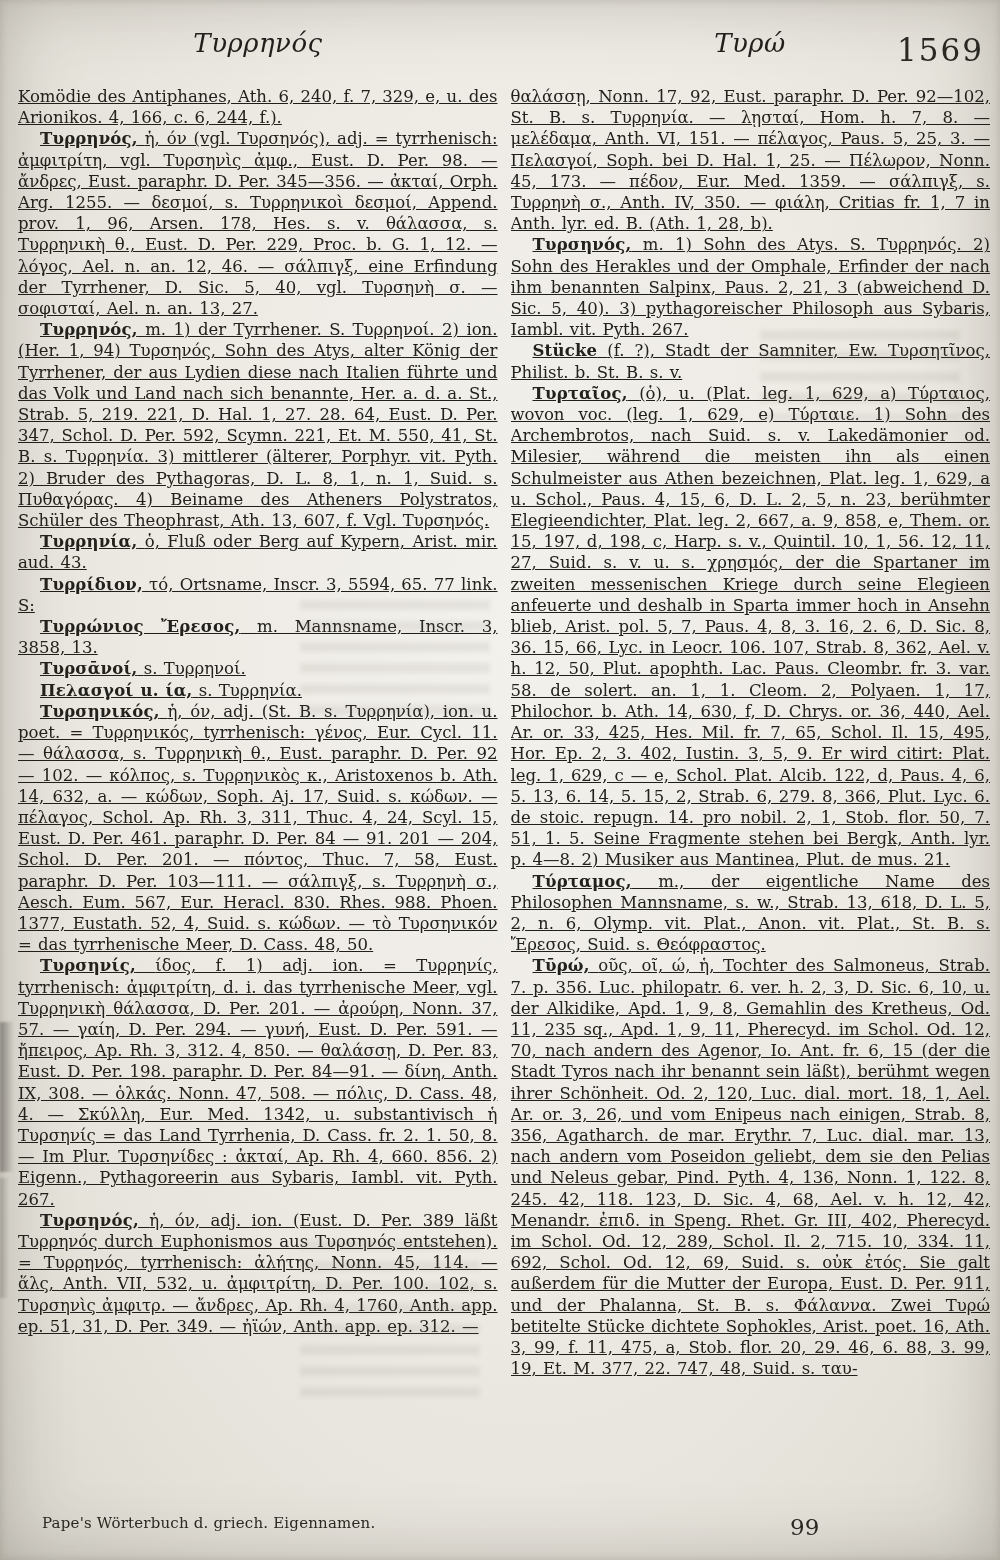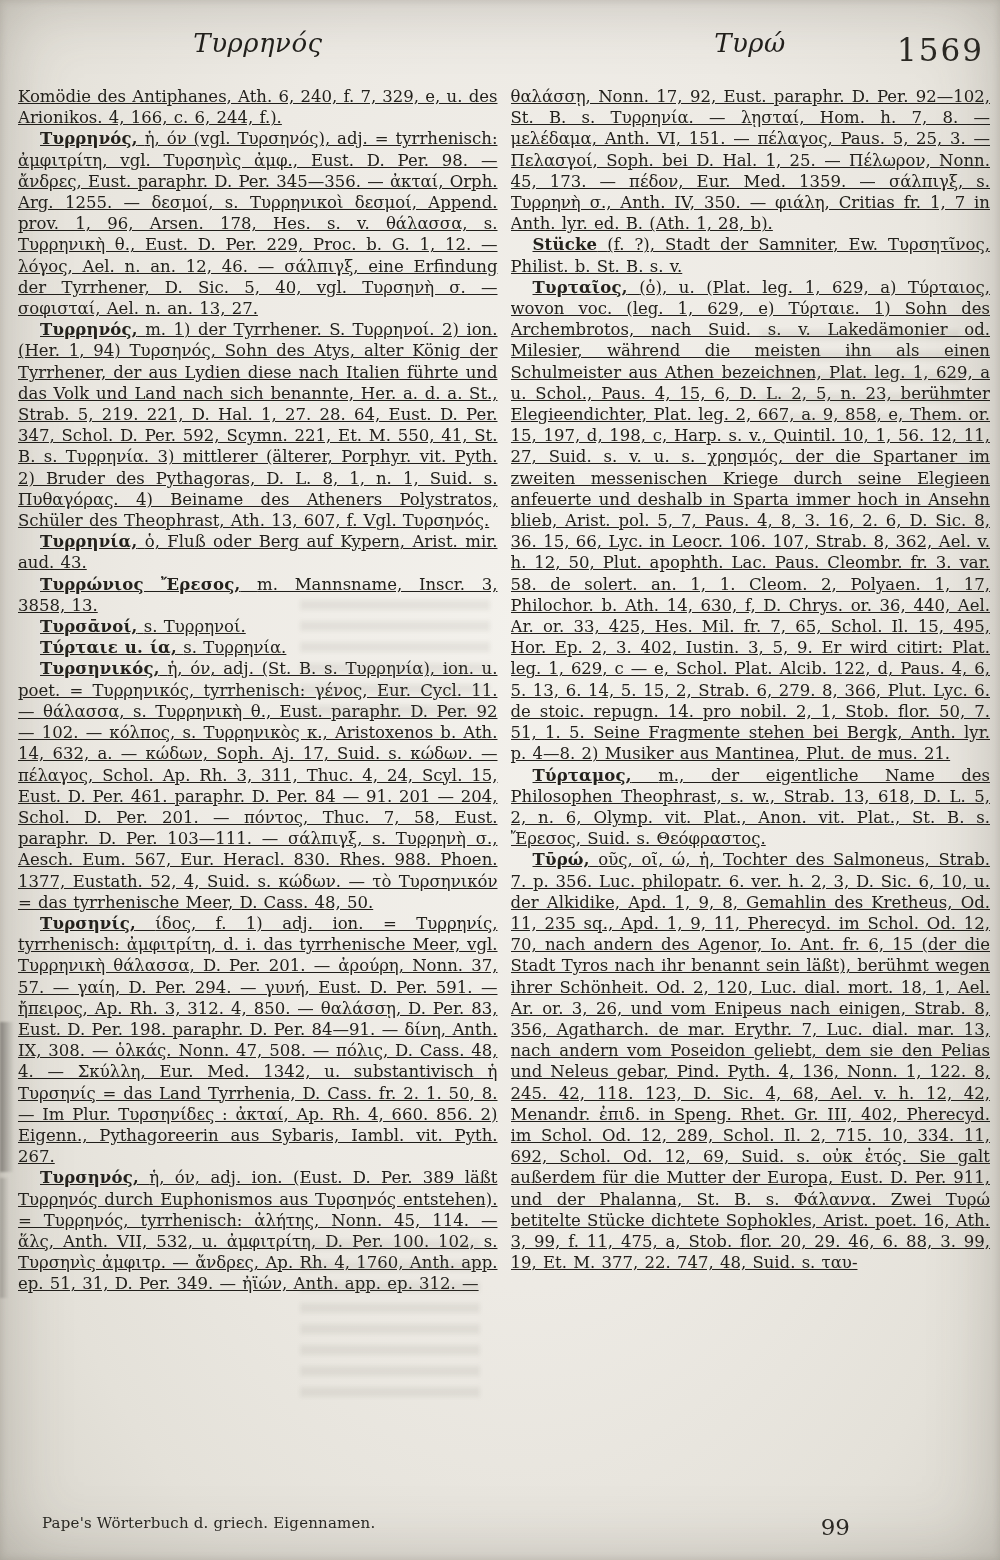--- a/index.html
+++ b/index.html
@@ -45,21 +45,21 @@
   }
   p.continuation { text-indent:0; }
   .head { font-weight:bold; font-style:normal; letter-spacing:.2px; }
   
   .imprint {
     position:absolute; left:42px; top:1514px;
     font-size:15px; color:#2a2823; letter-spacing:.2px;
   }
   .sheetnum {
     position:absolute; left:790px; top:1514px; width:60px;
-    text-align:right; font-size:23px; color:#2a2823;
+    text-align:left; font-size:23px; color:#2a2823;
   }
   
   .smudge-a {
     position:absolute; left:0; top:1022px; width:14px; height:150px;
     background:linear-gradient(to right, rgba(82,79,74,.55), rgba(82,79,74,0));
     filter:blur(1px);
   }
   .smudge-b {
     position:absolute; left:0; top:1178px; width:9px; height:120px;
     background:linear-gradient(to right, rgba(82,79,74,.30), rgba(82,79,74,0));
@@ -85,33 +85,35 @@
     <div class="pagenum">1569</div>
   </div>
 
   <div class="main">
 
     <div class="col">
       <p class="entry continuation"><span>Komödie des Antiphanes, Ath. 6, 240, f. 7, 329, e, u. des Arionikos. 4, 166, c. 6, 244, f.).</span></p>
       <p class="entry"><b class="head">Τυρρηνός,</b> <span>ἡ, όν (vgl. Τυρσηνός), adj. = tyrrhenisch: ἀμφιτρίτη, vgl. Τυρσηνὶς ἀμφ., Eust. D. Per. 98. — ἄνδρες, Eust. paraphr. D. Per. 345—356. — ἀκταί, Orph. Arg. 1255. — δεσμοί, s. Τυρρηνικοὶ δεσμοί, Append. prov. 1, 96, Arsen. 178, Hes. s. v. θάλασσα, s. Τυρρηνικὴ θ., Eust. D. Per. 229, Proc. b. G. 1, 12. — λόγος, Ael. n. an. 12, 46. — σάλπιγξ, eine Erfindung der Tyrrhener, D. Sic. 5, 40, vgl. Τυρσηνὴ σ. — σοφισταί, Ael. n. an. 13, 27.</span></p>
       <p class="entry"><b class="head">Τυρρηνός,</b> <span>m. 1) der Tyrrhener. S. Τυρρηνοί. 2) ion. (Her. 1, 94) Τυρσηνός, Sohn des Atys, alter König der Tyrrhener, der aus Lydien diese nach Italien führte und das Volk und Land nach sich benannte, Her. a. d. a. St., Strab. 5, 219. 221, D. Hal. 1, 27. 28. 64, Eust. D. Per. 347, Schol. D. Per. 592, Scymn. 221, Et. M. 550, 41, St. B. s. Τυρρηνία. 3) mittlerer (älterer, Porphyr. vit. Pyth. 2) Bruder des Pythagoras, D. L. 8, 1, n. 1, Suid. s. Πυθαγόρας. 4) Beiname des Atheners Polystratos, Schüler des Theophrast, Ath. 13, 607, f. Vgl. Τυρσηνός.</span></p>
       <p class="entry"><b class="head">Τυρρηνία,</b> <span>ὁ, Fluß oder Berg auf Kypern, Arist. mir. aud. 43.</span></p>
+      <p class="entry"><b class="head">Τυρρίδιον,</b> <span>τό, Ortsname, Inscr. 3, 5594, 65. 77 link. S:</span></p>
       <p class="entry"><b class="head">Τυρρώνιος Ἔρεσος,</b> <span>m. Mannsname, Inscr. 3, 3858, 13.</span></p>
       <p class="entry"><b class="head">Τυρσᾱνοί,</b> <span>s. Τυρρηνοί.</span></p>
-      <p class="entry"><b class="head">Τύρταιε u. ία,</b> <span>s. Τυρρηνία.</span></p>
+      <p class="entry"><b class="head">Πελασγοί u. ία,</b> <span>s. Τυρρηνία.</span></p>
       <p class="entry"><b class="head">Τυρσηνικός,</b> <span>ἡ, όν, adj. (St. B. s. Τυρρηνία), ion. u. poet. = Τυρρηνικός, tyrrhenisch: γένος, Eur. Cycl. 11. — θάλασσα, s. Τυρρηνικὴ θ., Eust. paraphr. D. Per. 92 — 102. — κόλπος, s. Τυρρηνικὸς κ., Aristoxenos b. Ath. 14, 632, a. — κώδων, Soph. Aj. 17, Suid. s. κώδων. — πέλαγος, Schol. Ap. Rh. 3, 311, Thuc. 4, 24, Scyl. 15, Eust. D. Per. 461. paraphr. D. Per. 84 — 91. 201 — 204, Schol. D. Per. 201. — πόντος, Thuc. 7, 58, Eust. paraphr. D. Per. 103—111. — σάλπιγξ, s. Τυρρηνὴ σ., Aesch. Eum. 567, Eur. Heracl. 830. Rhes. 988. Phoen. 1377, Eustath. 52, 4, Suid. s. κώδων. — τὸ Τυρσηνικόν = das tyrrhenische Meer, D. Cass. 48, 50.</span></p>
       <p class="entry"><b class="head">Τυρσηνίς,</b> <span>ίδος, f. 1) adj. ion. = Τυρρηνίς, tyrrhenisch: ἀμφιτρίτη, d. i. das tyrrhenische Meer, vgl. Τυρρηνικὴ θάλασσα, D. Per. 201. — ἀρούρη, Nonn. 37, 57. — γαίη, D. Per. 294. — γυνή, Eust. D. Per. 591. — ἤπειρος, Ap. Rh. 3, 312. 4, 850. — θαλάσσῃ, D. Per. 83, Eust. D. Per. 198. paraphr. D. Per. 84—91. — δίνη, Anth. IX, 308. — ὁλκάς. Nonn. 47, 508. — πόλις, D. Cass. 48, 4. — Σκύλλη, Eur. Med. 1342, u. substantivisch ἡ Τυρσηνίς = das Land Tyrrhenia, D. Cass. fr. 2. 1. 50, 8. — Im Plur. Τυρσηνίδες : ἀκταί, Ap. Rh. 4, 660. 856. 2) Eigenn., Pythagoreerin aus Sybaris, Iambl. vit. Pyth. 267.</span></p>
       <p class="entry"><b class="head">Τυρσηνός,</b> <span>ἡ, όν, adj. ion. (Eust. D. Per. 389 läßt Τυρρηνός durch Euphonismos aus Τυρσηνός entstehen). = Τυρρηνός, tyrrhenisch: ἀλήτης, Nonn. 45, 114. — ἅλς, Anth. VII, 532, u. ἀμφιτρίτη, D. Per. 100. 102, s. Τυρσηνὶς ἀμφιτρ. — ἄνδρες, Ap. Rh. 4, 1760, Anth. app. ep. 51, 31, D. Per. 349. — ἠϊών, Anth. app. ep. 312. —</span></p>
     </div>
 
     <div class="col">
       <p class="entry continuation"><span>θαλάσσῃ, Nonn. 17, 92, Eust. paraphr. D. Per. 92—102, St. B. s. Τυρρηνία. — λῃσταί, Hom. h. 7, 8. — μελέδαμα, Anth. VI, 151. — πέλαγος, Paus. 5, 25, 3. — Πελασγοί, Soph. bei D. Hal. 1, 25. — Πέλωρον, Nonn. 45, 173. — πέδον, Eur. Med. 1359. — σάλπιγξ, s. Τυρρηνὴ σ., Anth. IV, 350. — φιάλη, Critias fr. 1, 7 in Anth. lyr. ed. B. (Ath. 1, 28, b).</span></p>
+      <p class="entry"><b class="head">Τυρσηνός,</b> <span>m. 1) Sohn des Atys. S. Τυρρηνός. 2) Sohn des Herakles und der Omphale, Erfinder der nach ihm benannten Salpinx, Paus. 2, 21, 3 (abweichend D. Sic. 5, 40). 3) pythagoreischer Philosoph aus Sybaris, Iambl. vit. Pyth. 267.</span></p>
       <p class="entry"><b class="head">Stücke</b> <span>(f. ?), Stadt der Samniter, Ew. Τυρσητῖνος, Philist. b. St. B. s. v.</span></p>
       <p class="entry"><b class="head">Τυρταῖος,</b> <span>(ὁ), u. (Plat. leg. 1, 629, a) Τύρταιος, wovon voc. (leg. 1, 629, e) Τύρταιε. 1) Sohn des Archembrotos, nach Suid. s. v. Lakedämonier od. Milesier, während die meisten ihn als einen Schulmeister aus Athen bezeichnen, Plat. leg. 1, 629, a u. Schol., Paus. 4, 15, 6, D. L. 2, 5, n. 23, berühmter Elegieendichter, Plat. leg. 2, 667, a. 9, 858, e, Them. or. 15, 197, d, 198, c, Harp. s. v., Quintil. 10, 1, 56. 12, 11, 27, Suid. s. v. u. s. χρησμός, der die Spartaner im zweiten messenischen Kriege durch seine Elegieen anfeuerte und deshalb in Sparta immer hoch in Ansehn blieb, Arist. pol. 5, 7, Paus. 4, 8, 3. 16, 2. 6, D. Sic. 8, 36. 15, 66, Lyc. in Leocr. 106. 107, Strab. 8, 362, Ael. v. h. 12, 50, Plut. apophth. Lac. Paus. Cleombr. fr. 3. var. 58. de solert. an. 1, 1. Cleom. 2, Polyaen. 1, 17, Philochor. b. Ath. 14, 630, f, D. Chrys. or. 36, 440, Ael. Ar. or. 33, 425, Hes. Mil. fr. 7, 65, Schol. Il. 15, 495, Hor. Ep. 2, 3. 402, Iustin. 3, 5, 9. Er wird citirt: Plat. leg. 1, 629, c — e, Schol. Plat. Alcib. 122, d, Paus. 4, 6, 5. 13, 6. 14, 5. 15, 2, Strab. 6, 279. 8, 366, Plut. Lyc. 6. de stoic. repugn. 14. pro nobil. 2, 1, Stob. flor. 50, 7. 51, 1. 5. Seine Fragmente stehen bei Bergk, Anth. lyr. p. 4—8. 2) Musiker aus Mantinea, Plut. de mus. 21.</span></p>
-      <p class="entry"><b class="head">Τύρταμος,</b> <span>m., der eigentliche Name des Philosophen Theophrast, s. w., Strab. 13, 618, D. L. 5, 2, n. 6, Olymp. vit. Plat., Anon. vit. Plat., St. B. s. Ἔρεσος, Suid. s. Θεόφραστος.</span></p>
+      <p class="entry"><b class="head">Τύρταμος,</b> <span>m., der eigentliche Name des Philosophen Mannsname, s. w., Strab. 13, 618, D. L. 5, 2, n. 6, Olymp. vit. Plat., Anon. vit. Plat., St. B. s. Ἔρεσος, Suid. s. Θεόφραστος.</span></p>
       <p class="entry"><b class="head">Τῡρώ,</b> <span>οῦς, οῖ, ώ, ἡ, Tochter des Salmoneus, Strab. 7. p. 356. Luc. philopatr. 6. ver. h. 2, 3, D. Sic. 6, 10, u. der Alkidike, Apd. 1, 9, 8, Gemahlin des Kretheus, Od. 11, 235 sq., Apd. 1, 9, 11, Pherecyd. im Schol. Od. 12, 70, nach andern des Agenor, Io. Ant. fr. 6, 15 (der die Stadt Tyros nach ihr benannt sein läßt), berühmt wegen ihrer Schönheit. Od. 2, 120, Luc. dial. mort. 18, 1, Ael. Ar. or. 3, 26, und vom Enipeus nach einigen, Strab. 8, 356, Agatharch. de mar. Erythr. 7, Luc. dial. mar. 13, nach andern vom Poseidon geliebt, dem sie den Pelias und Neleus gebar, Pind. Pyth. 4, 136, Nonn. 1, 122. 8, 245. 42, 118. 123, D. Sic. 4, 68, Ael. v. h. 12, 42, Menandr. ἐπιδ. in Speng. Rhet. Gr. III, 402, Pherecyd. im Schol. Od. 12, 289, Schol. Il. 2, 715. 10, 334. 11, 692, Schol. Od. 12, 69, Suid. s. οὐκ ἐτός. Sie galt außerdem für die Mutter der Europa, Eust. D. Per. 911, und der Phalanna, St. B. s. Φάλαννα. Zwei Τυρώ betitelte Stücke dichtete Sophokles, Arist. poet. 16, Ath. 3, 99, f. 11, 475, a, Stob. flor. 20, 29. 46, 6. 88, 3. 99, 19, Et. M. 377, 22. 747, 48, Suid. s. ταυ-</span></p>
     </div>
 
   </div>
 
   <div class="imprint">Pape's Wörterbuch d. griech. Eigennamen.</div>
   <div class="sheetnum">99</div>
 
   <div class="smudge-a"></div>
   <div class="smudge-b"></div>

